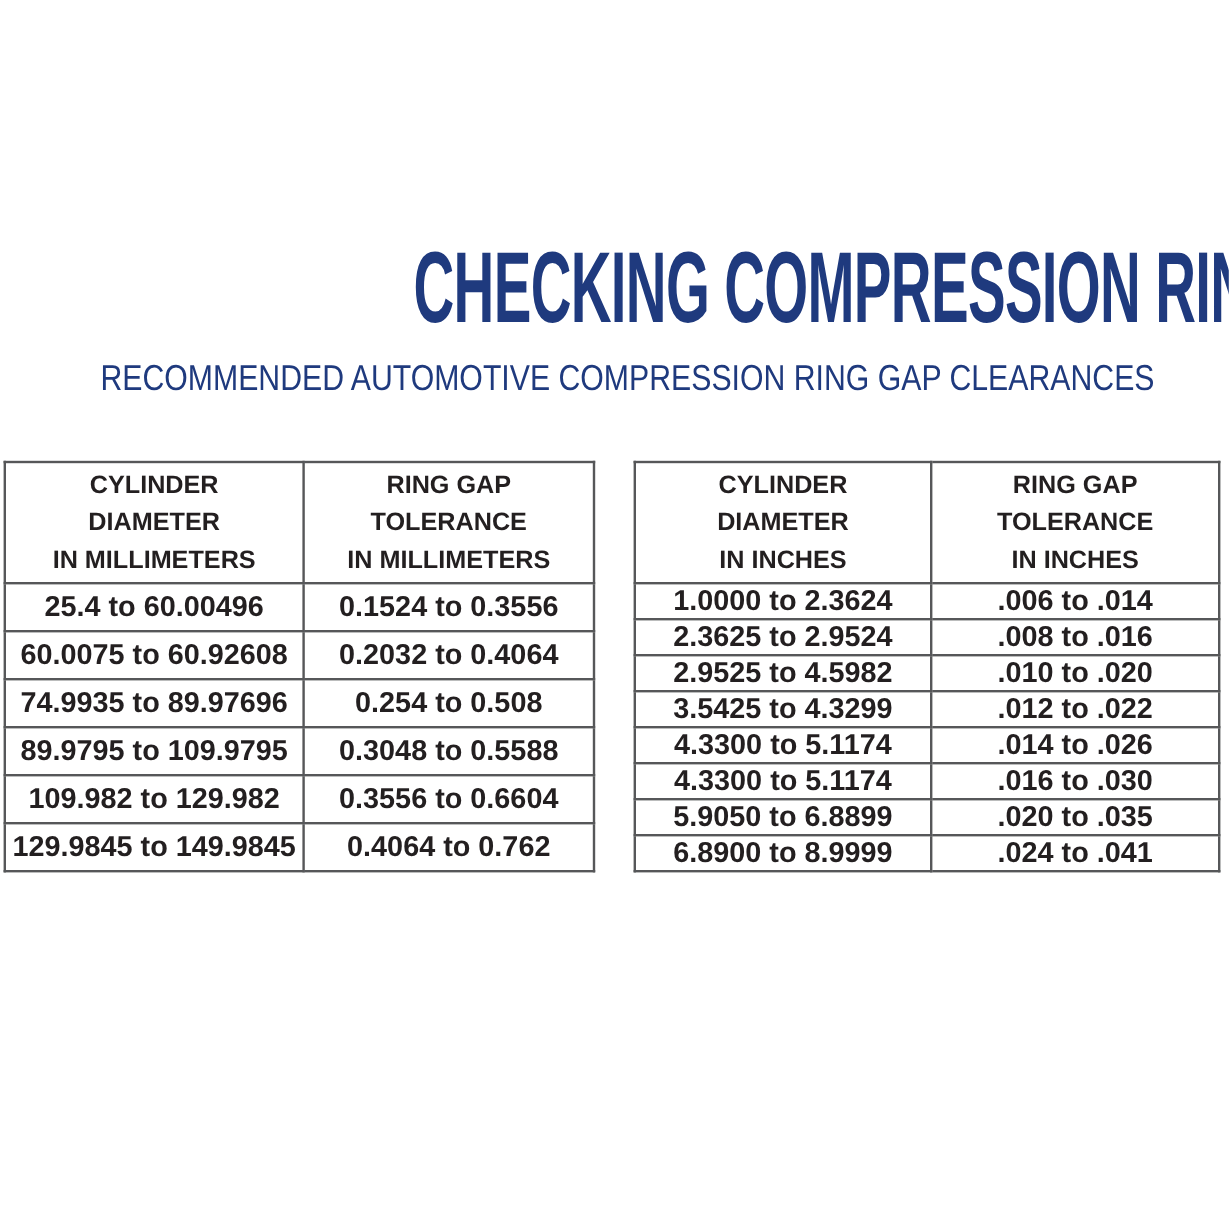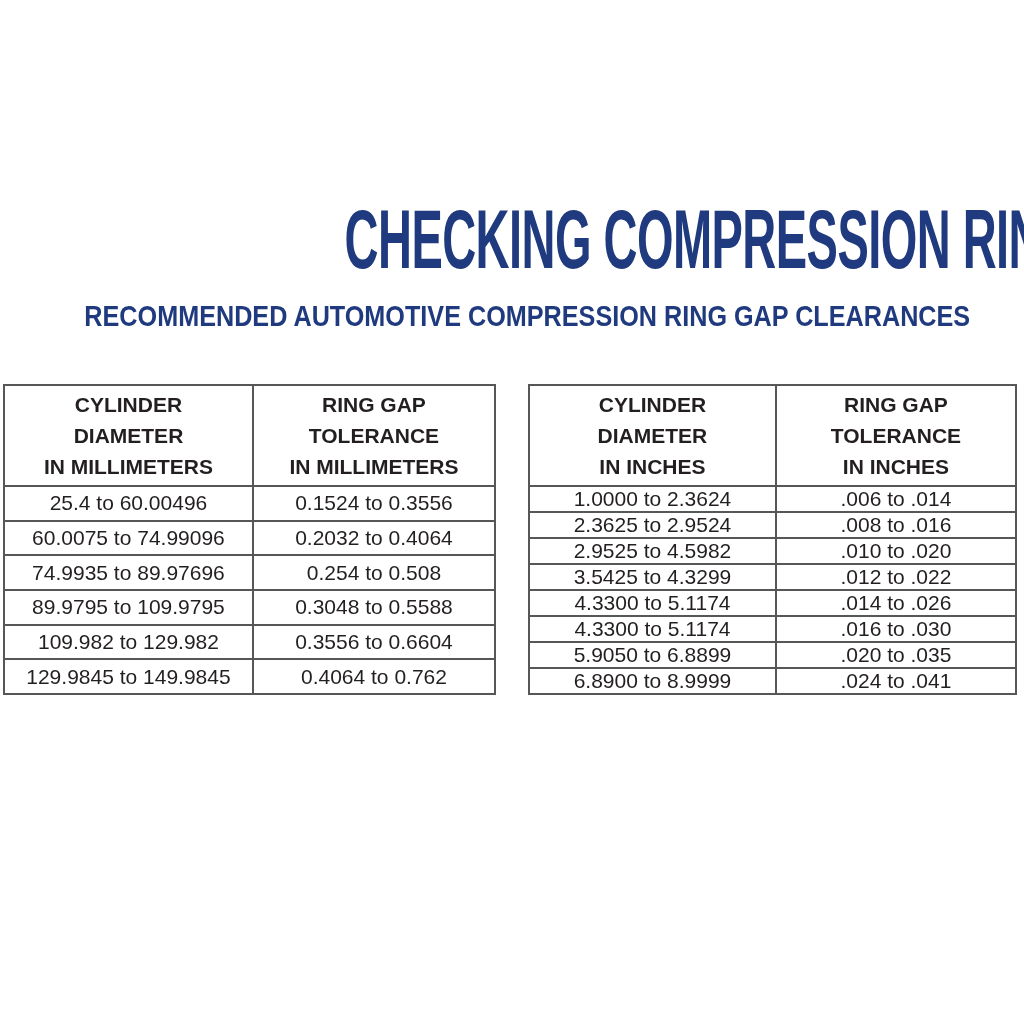--- a/index.html
+++ b/index.html
@@ -35,21 +35,21 @@
     letter-spacing: -1px;
   }
   .subtitle {
     position: absolute;
     top: 301px;
     left: 0;
     width: 1024px;
     text-align: center;
     font-size: 30px;
     line-height: 1.0;
-    font-weight: bold;
+    font-weight: normal;
     color: #1f3a7e;
     white-space: nowrap;
   }
   .subtitle .stretch {
     display: inline-block;
     transform: scaleX(0.84);
     transform-origin: 50% 50%;
   }
   .tables-row {
     position: absolute;
@@ -74,22 +74,22 @@
     color: #231f20;
   }
   table.spec th {
     height: 101px;
     font-size: 21px;
     line-height: 31px;
     font-weight: bold;
   }
   table.spec td {
     height: 26px;
-    font-size: 21px;
-    font-weight: normal;
+    font-size: 24px;
+    font-weight: bold;
   }
 </style>
 </head>
 <body>
 
 <div class="page">
 
   <h1 class="title"><span class="stretch">CHECKING COMPRESSION RING GAPS</span></h1>
 
   <h2 class="subtitle"><span class="stretch">RECOMMENDED AUTOMOTIVE COMPRESSION RING GAP CLEARANCES</span></h2>
@@ -114,21 +114,21 @@
             <div>IN MILLIMETERS</div>
           </th>
         </tr>
       </thead>
       <tbody>
         <tr>
           <td>25.4 to 60.00496</td>
           <td>0.1524 to 0.3556</td>
         </tr>
         <tr>
-          <td>60.0075 to 74.99096</td>
+          <td>60.0075 to 60.92608</td>
           <td>0.2032 to 0.4064</td>
         </tr>
         <tr>
           <td>74.9935 to 89.97696</td>
           <td>0.254 to 0.508</td>
         </tr>
         <tr>
           <td>89.9795 to 109.9795</td>
           <td>0.3048 to 0.5588</td>
         </tr>

